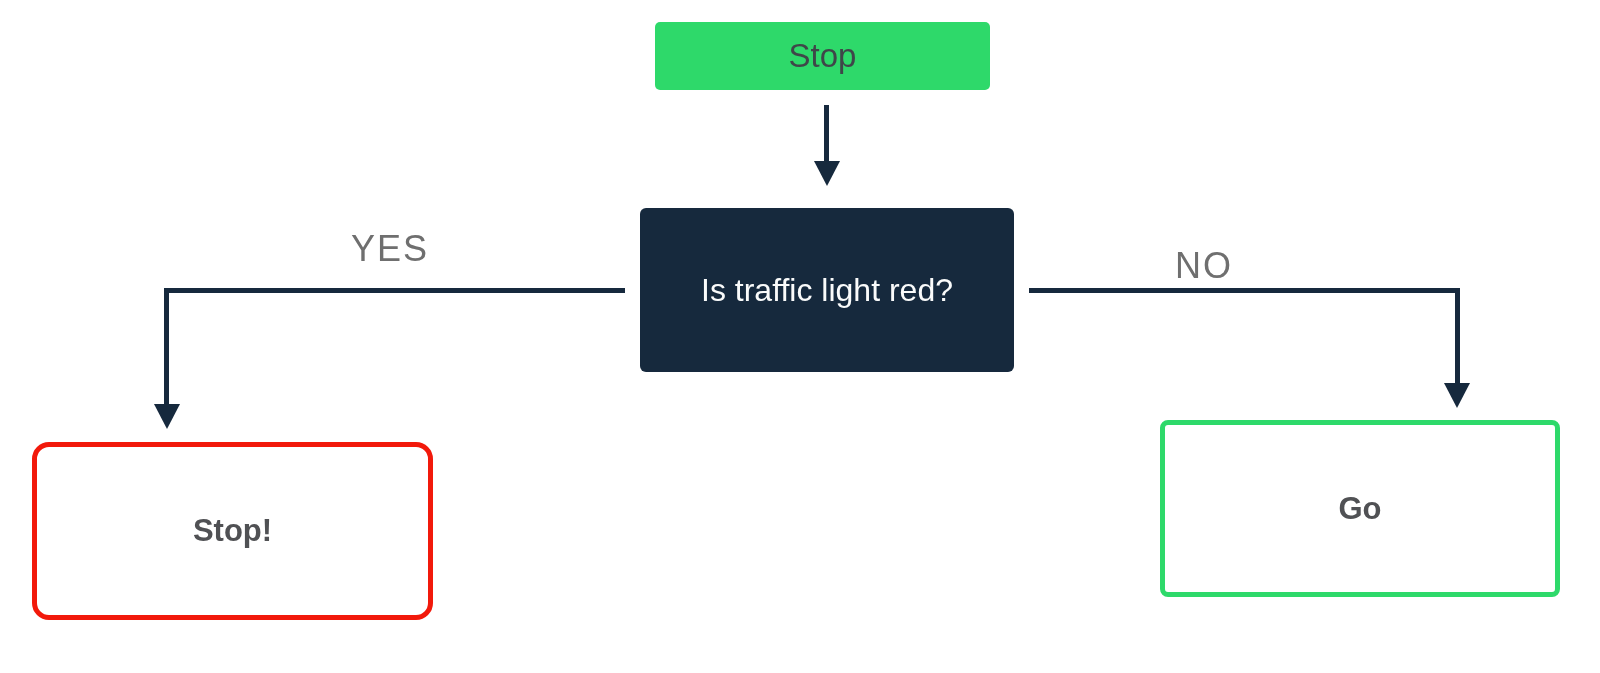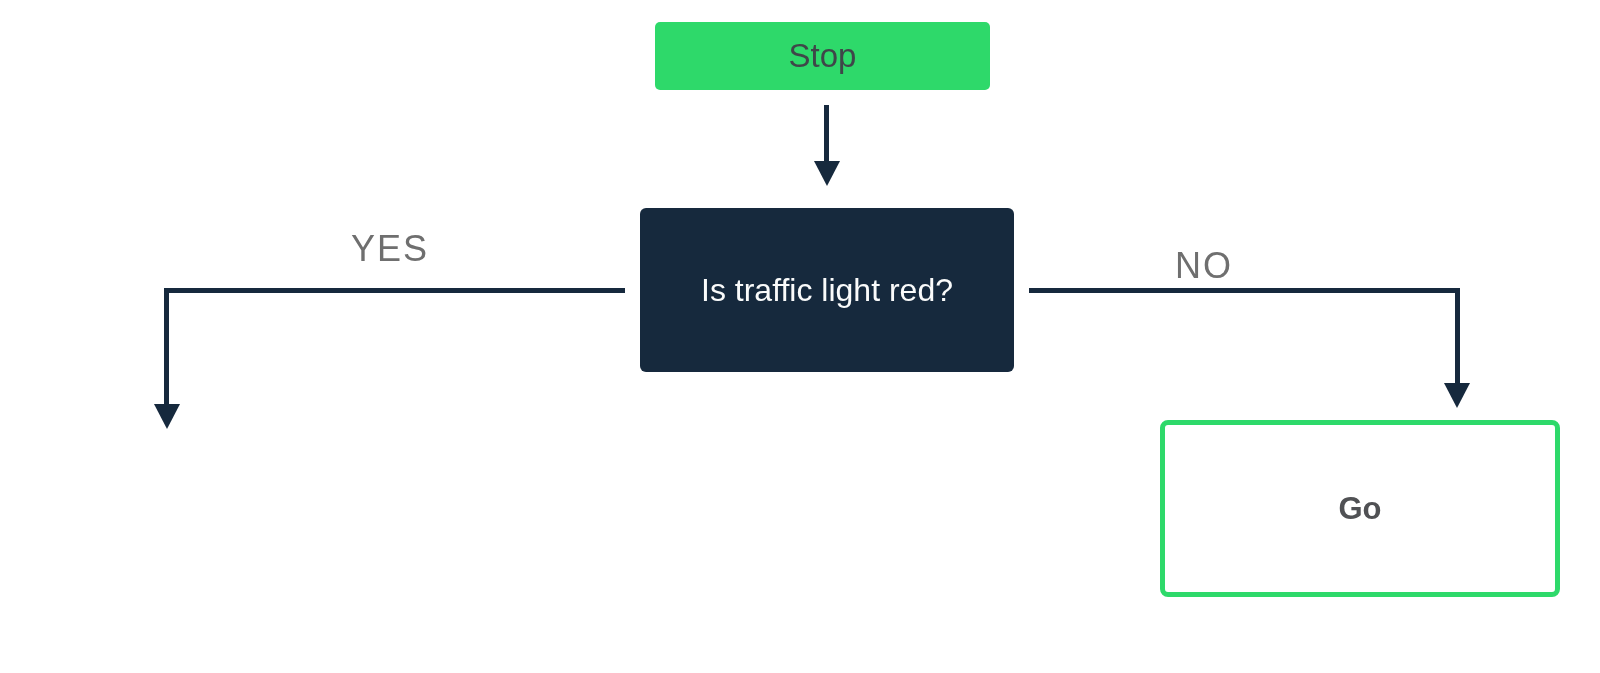--- a/index.html
+++ b/index.html
@@ -120,18 +120,21 @@
   <div class="edge-label edge-label-yes">YES</div>
   <div class="line line-yes-h"></div>
   <div class="line line-yes-v"></div>
   <div class="arrowhead-down head-yes"></div>
 
   <div class="edge-label edge-label-no">NO</div>
   <div class="line line-no-h"></div>
   <div class="line line-no-v"></div>
   <div class="arrowhead-down head-no"></div>
 
+  <div class="node node-stop">
+    <span>Stop!</span>
+  </div>
 
   <div class="node node-go">
     <span>Go</span>
   </div>
 
 </div>
 
 </body></html>

